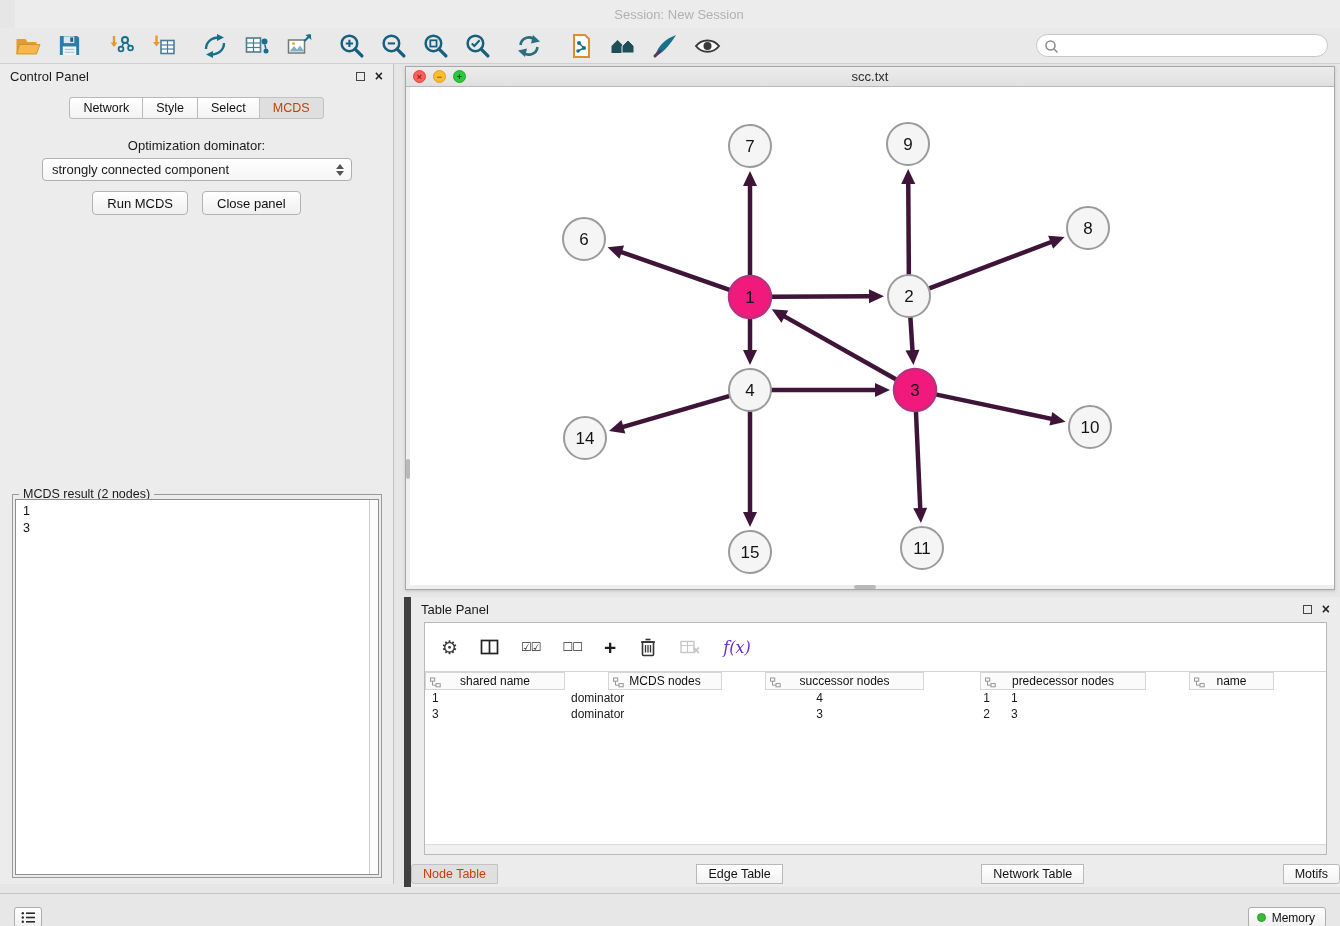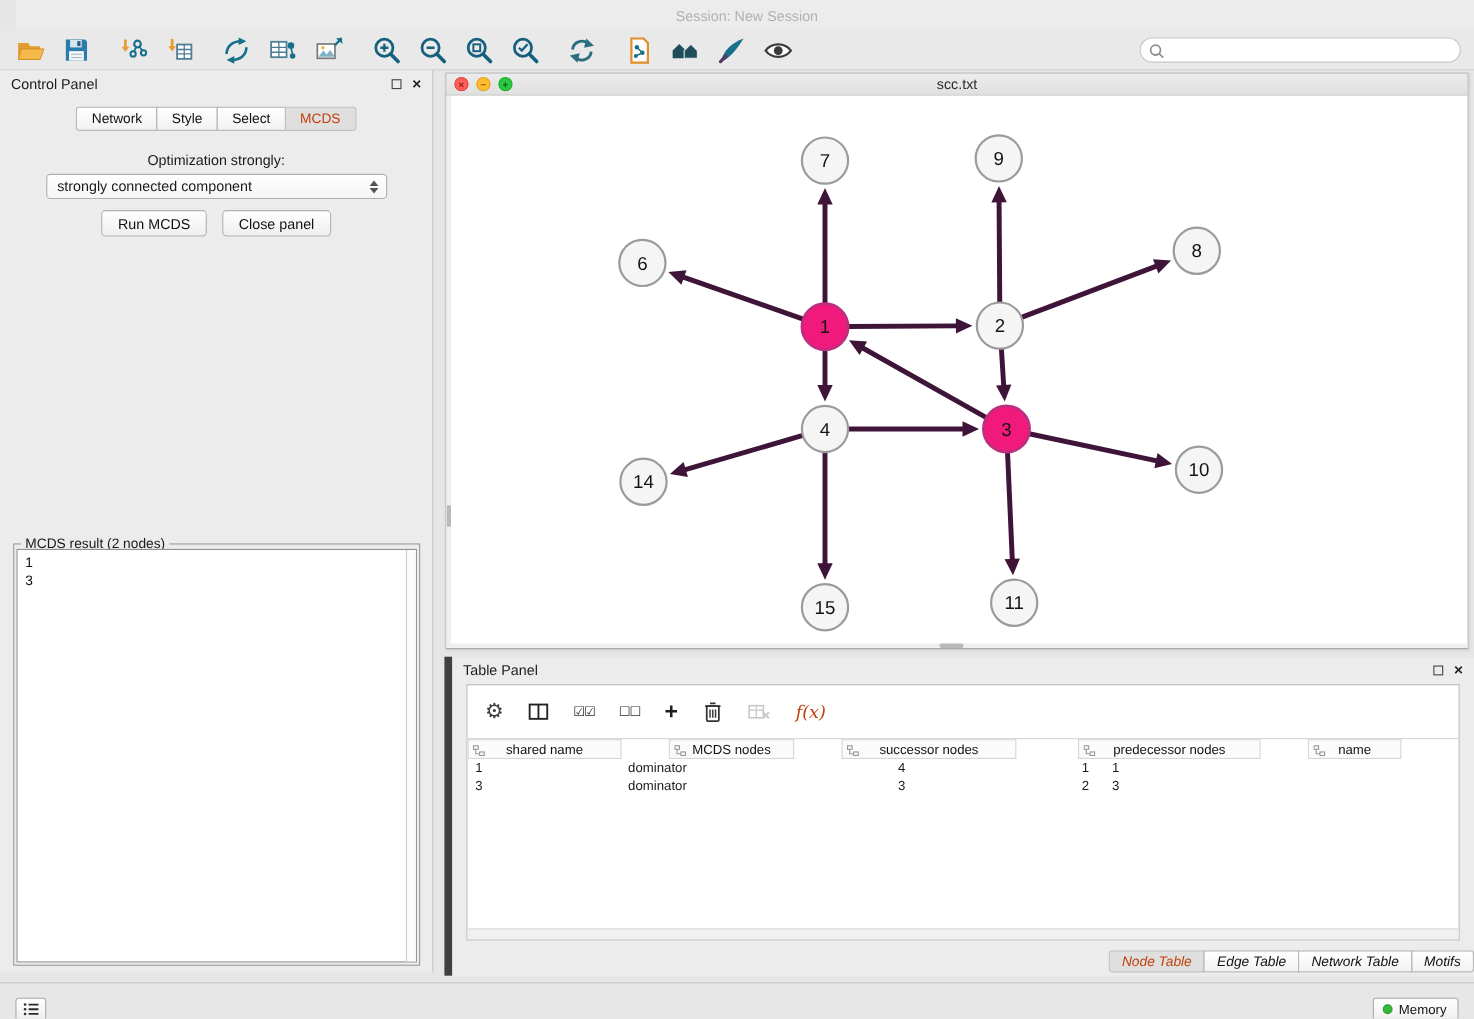--- a/index.html
+++ b/index.html
@@ -66,30 +66,30 @@
   .hscroll .handle { position:absolute; left:448px; top:0; width:22px; height:4px; background:#b9b9b9; border-radius:2px; }
 
   
   .table-panel { position:absolute; left:404px; top:597px; width:936px; height:290px; background:#ececec; border-left:7px solid #404040; }
   .tp-content { position:absolute; left:13px; top:25px; right:13px; height:233px; background:#fff; border:1px solid #b9b9b9; overflow:hidden; }
   .tp-toolbar { height:48px; display:flex; align-items:center; padding-left:16px; gap:22px; }
   .tpi { display:flex; align-items:center; justify-content:center; }
   .gear-glyph { font-size:19px; color:#3f3f3f; line-height:1; }
   .checks { font-size:12px; color:#2e2e2e; letter-spacing:-1px; }
   .plus-glyph { font-size:21px; font-weight:bold; color:#1e1e1e; line-height:1; }
-  .fx { font-family:"DejaVu Serif", serif; font-style:italic; font-size:16px; color:#c2410c; }
+  .fx { font-family:"DejaVu Serif", serif; font-style:italic; font-size:16px; color:#6d28d9; }
 
   .thead { display:flex; border-top:1px solid #d4d4d4;gap:44px; }
   .th { position:relative; height:18px; background:#fbfbfb; border:1px solid #d6d6d6; margin-left:-1px; display:flex; align-items:center; justify-content:center; font-size:12px; color:#111; }
   .th:first-child { margin-left:0; }
   .th svg { position:absolute; left:4px; top:4px; }
   .trows .cell { display:inline-block; font-size:12px; height:16px; line-height:16px; overflow:hidden; vertical-align:top; }
   .tp-hscroll { position:absolute; left:0; bottom:0; height:10px; width:100%; background:#f0f0f0; border-top:1px solid #dadada; }
 
-  .tp-tabs { position:absolute; left:0; bottom:3px; width:100%; display:flex; justify-content:flex-end;font-style:italic; }
+  .tp-tabs { position:absolute; left:0; bottom:3px; width:100%; display:flex; justify-content:space-between; }
   .tp-tabs .tab { padding:2px 11px; }
 
   
   .statusbar { position:absolute; left:0; top:893px; width:1340px; height:48px; background:#e7e7e7; border-top:1px solid #c3c3c3; display:flex; align-items:center; padding:0 14px; }
   .sq-btn { width:28px; height:21px; background:linear-gradient(#ffffff,#efefef); border:1px solid #adadad; border-radius:3px; display:flex; align-items:center; justify-content:center; }
   .mem-btn { margin-left:auto; height:21px; padding:0 10px 0 8px; background:linear-gradient(#ffffff,#efefef); border:1px solid #adadad; border-radius:3px; display:flex; align-items:center; gap:6px; font-size:12px; color:#111; }
   .mem-dot { width:9px; height:9px; border-radius:50%; background:#38b838; border:1px solid #2a9e2a; }
 </style>
 </head>
 <body>
@@ -260,21 +260,21 @@
         <span class="float-ic"></span>
         <span class="close-ic">×</span>
       </span>
     </div>
     <div class="cp-tabs">
       <span class="tab">Network</span>
       <span class="tab">Style</span>
       <span class="tab">Select</span>
       <span class="tab active">MCDS</span>
     </div>
-    <div class="opt-label">Optimization strongly:</div>
+    <div class="opt-label">Optimization dominator:</div>
     <div class="dropdown">
       <span>strongly connected component</span>
       <span class="dd-arrows">
           <i class="dd-up"></i>
           <i class="dd-down"></i>
         </span>
     </div>
     <div class="cp-btnrow">
       <button class="btn">Run MCDS</button>
       <button class="btn">Close panel</button>

